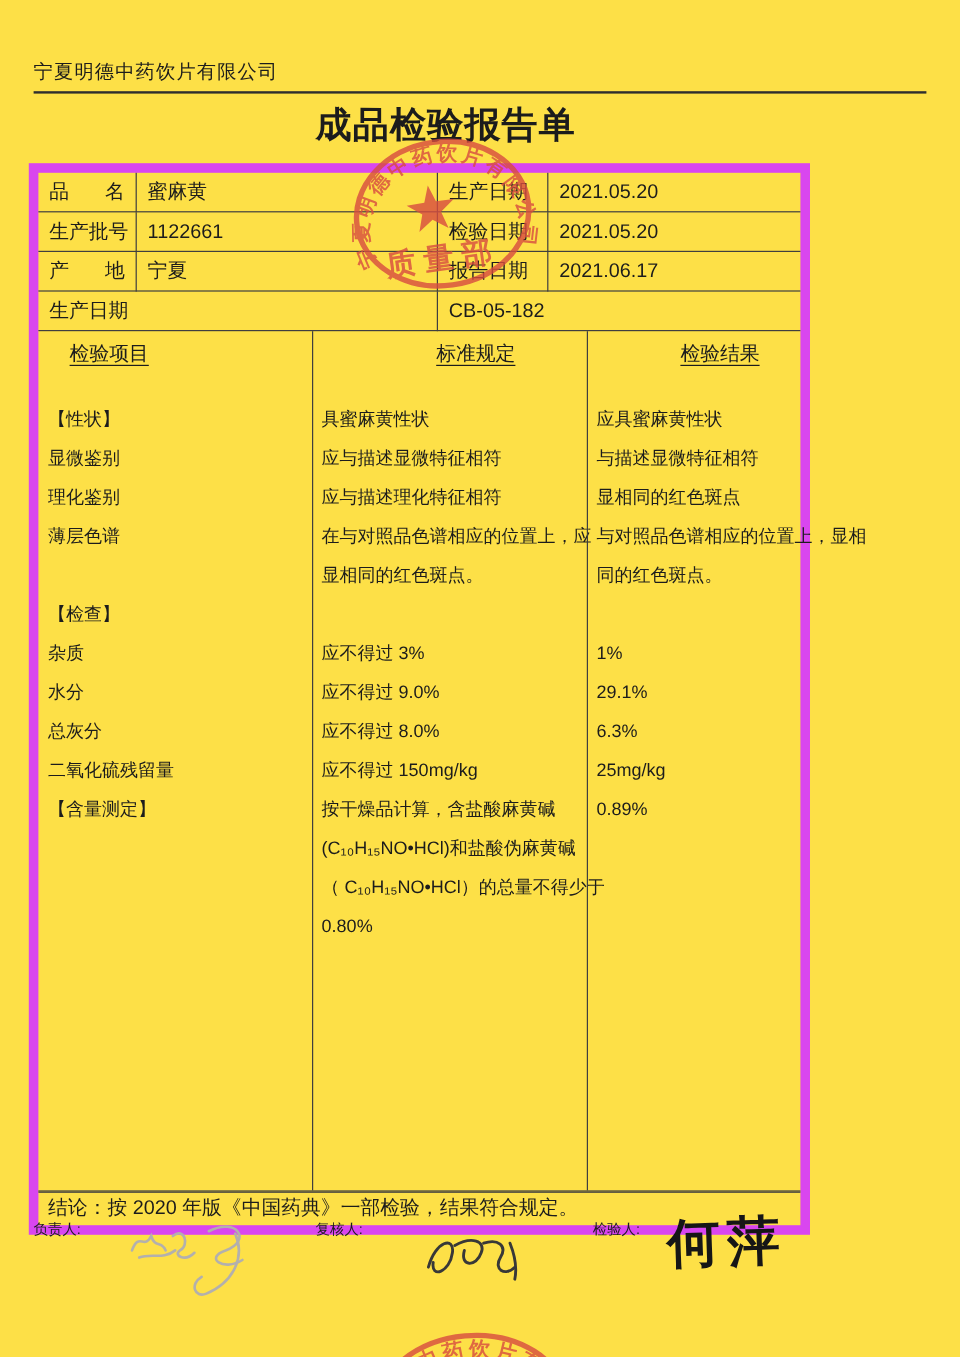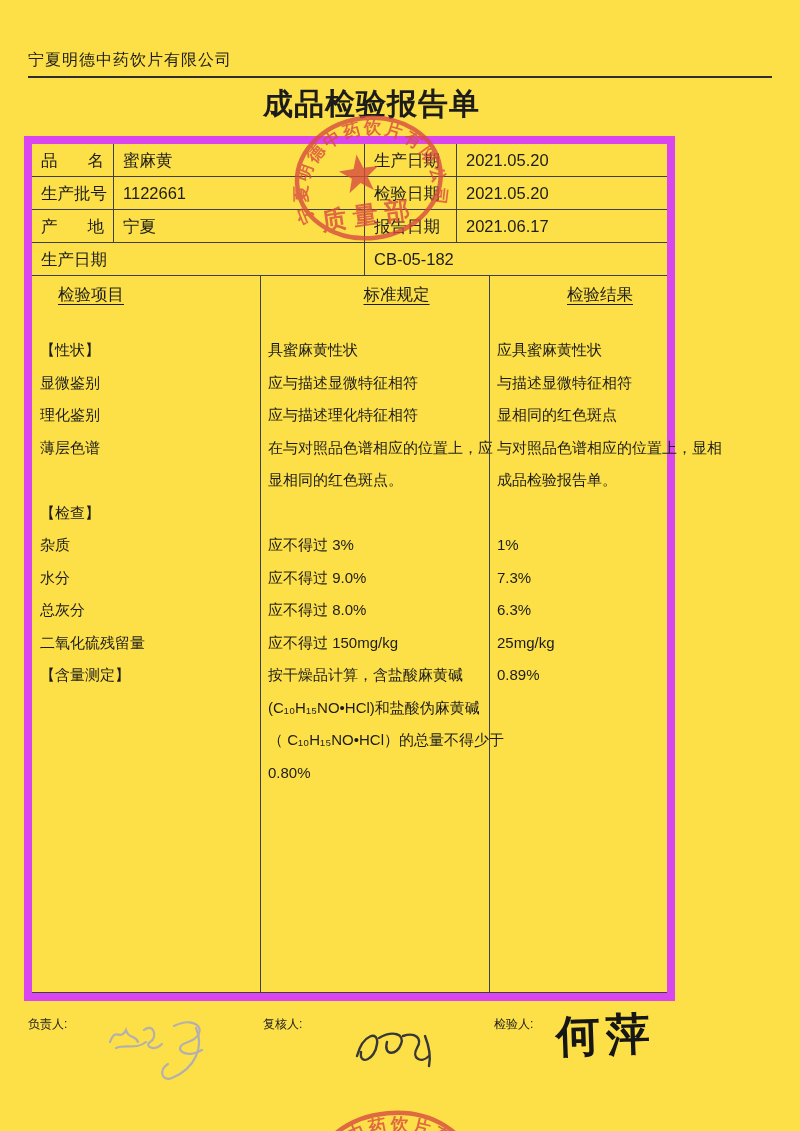--- a/index.html
+++ b/index.html
@@ -130,21 +130,21 @@
           <div class="irow">
             <div class="icell item">
               <div class="line">薄层色谱</div>
             </div>
             <div class="icell standard">
               <div class="line">在与对照品色谱相应的位置上，应</div>
               <div class="line">显相同的红色斑点。</div>
             </div>
             <div class="icell result">
               <div class="line">与对照品色谱相应的位置上，显相</div>
-              <div class="line">成品检验报告单。</div>
+              <div class="line">同的红色斑点。</div>
             </div>
           </div>
           <div class="irow">
             <div class="icell item">
               <div class="line">【检查】</div>
             </div>
             <div class="icell standard"></div>
             <div class="icell result"></div>
           </div>
           <div class="irow">
@@ -159,21 +159,21 @@
             </div>
           </div>
           <div class="irow">
             <div class="icell item">
               <div class="line">水分</div>
             </div>
             <div class="icell standard">
               <div class="line">应不得过 9.0%</div>
             </div>
             <div class="icell result">
-              <div class="line">7.3%</div>
+              <div class="line">29.1%</div>
             </div>
           </div>
           <div class="irow">
             <div class="icell item">
               <div class="line">总灰分</div>
             </div>
             <div class="icell standard">
               <div class="line">应不得过 8.0%</div>
             </div>
             <div class="icell result">
@@ -211,20 +211,21 @@
         <ellipse cx="85" cy="67" rx="80" ry="61" fill="none" stroke="currentColor" stroke-width="4.5"></ellipse>
         <path id="ring2" d="M 24,108 A 74,54 0 1 1 146,108" fill="none" stroke="none"></path>
         <text font-size="17.5" fill="currentColor" font-weight="bold">
           <textPath href="#ring2" startOffset="50%" text-anchor="middle" textLength="248" lengthAdjust="spacing">宁夏明德中药饮片有限公司</textPath>
         </text>
         <polygon fill="currentColor" points="77,42 82.4,57.5 98.9,57.8 85.7,67.8 90.6,83.6 77,73.9 63.4,83.6 68.3,67.8 55.1,57.8 71.6,57.5"></polygon>
         <text x="85" y="115" font-size="20" letter-spacing="3" text-anchor="middle" fill="currentColor" font-weight="bold">质检专用章</text>
       </svg>
     </div>
 
+    <div class="conclusion">结论：按 2020 年版《中国药典》一部检验，结果符合规定。</div>
   </div>
 
   <svg class="stamp stamp-top" width="158" height="136" viewBox="0 0 158 136">
     <ellipse cx="79" cy="67" rx="72" ry="60" fill="none" stroke="currentColor" stroke-width="4.5"></ellipse>
     <path id="ring1" d="M 21,105 A 64,58 0 1 1 137,105" fill="none" stroke="none"></path>
     <text font-size="17" fill="currentColor" font-weight="bold">
       <textPath href="#ring1" startOffset="50%" text-anchor="middle" textLength="235" lengthAdjust="spacing">宁夏明德中药饮片有限公司</textPath>
     </text>
     <polygon fill="currentColor" points="70,42 74.9,56 89.8,56.3 77.9,65.3 82.3,79.5 70,70.8 57.7,79.5 62.1,65.3 50.2,56.3 65.1,56"></polygon>
     <text x="74" y="112" font-size="25" letter-spacing="7" text-anchor="middle" fill="currentColor" font-weight="bold">质量部</text>

